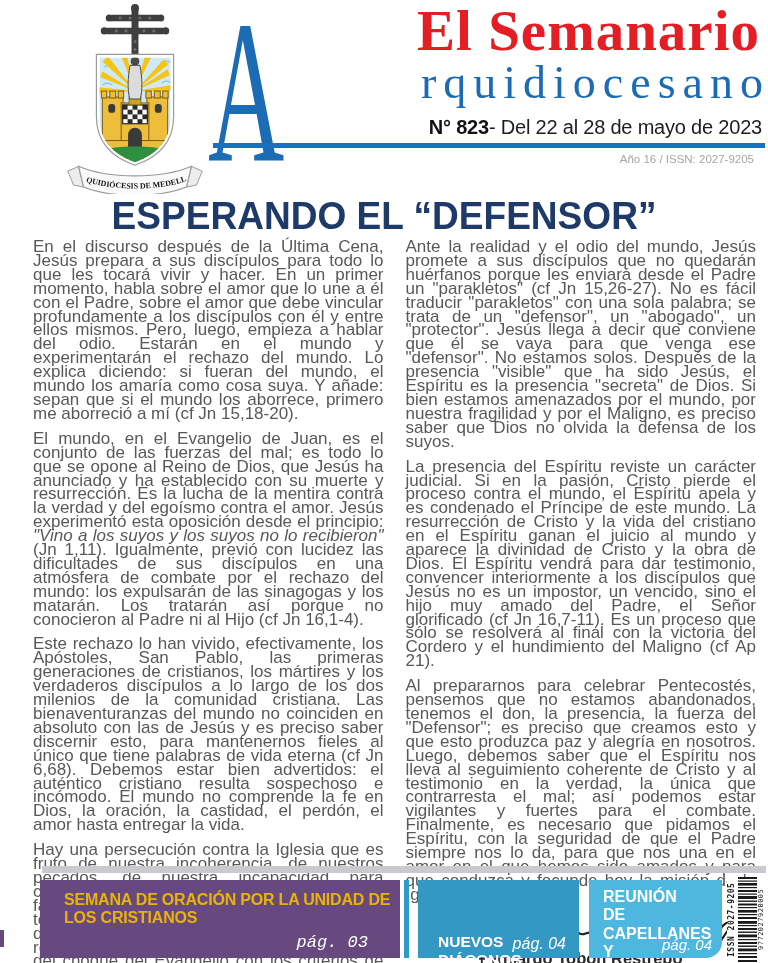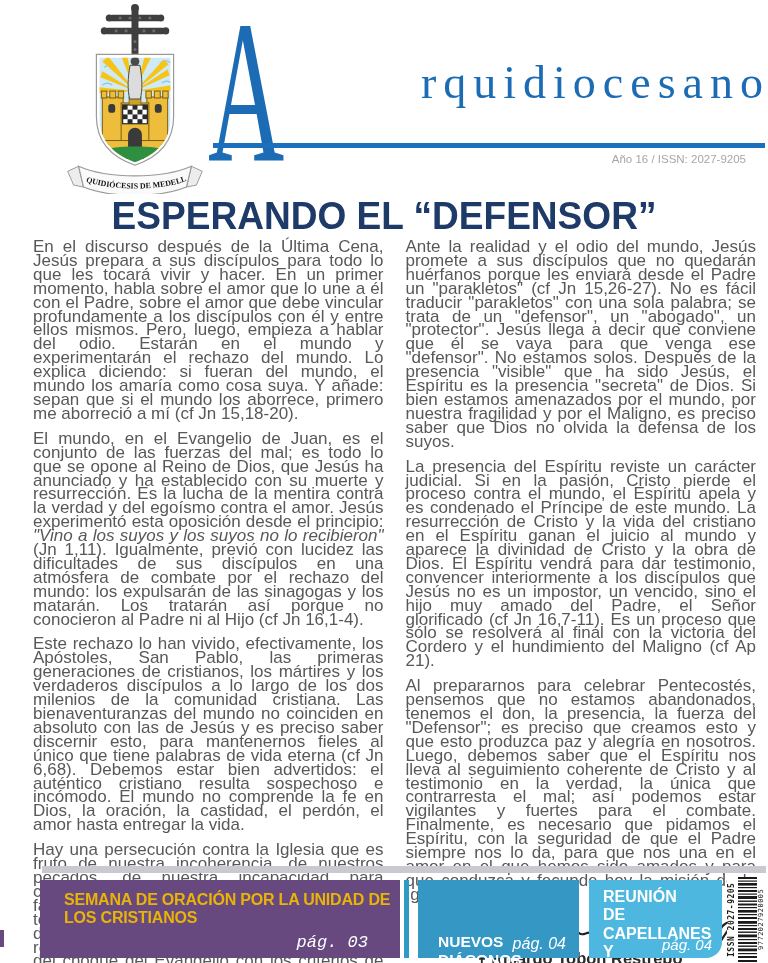--- a/index.html
+++ b/index.html
@@ -21,21 +21,21 @@
     font-family:"Liberation Serif",serif;font-weight:400;font-size:46px;
     color:#1c6cb5;letter-spacing:7px;margin-right:-7px;line-height:1;
   }
   .issue-line{
     position:absolute;right:6px;top:116px;white-space:nowrap;
     font-size:20px;color:#111;letter-spacing:-0.2px;
   }
   .issue-line .num{font-weight:700;}
   .issue-line .rest{font-weight:400;color:#1d1d1d;}
   .blue-rule{position:absolute;left:213px;right:3px;top:143px;height:5px;background:#1a70bc;}
-  .year-line{position:absolute;right:22px;top:153px;font-size:11.5px;color:#a6a6a6;}
+  .year-line{position:absolute;right:14px;top:153px;font-size:11.5px;color:#a6a6a6;}
   
   .headline{
     position:absolute;left:0;right:0;top:194px;text-align:center;
     font-weight:700;font-size:39px;color:#1e3a68;letter-spacing:0px;
     transform:scaleX(0.95);transform-origin:center;white-space:nowrap;
   }
   
   .article{
     position:absolute;left:33px;right:12px;top:240px;
     display:grid;grid-template-columns:1fr 1fr;column-gap:22px;
@@ -205,22 +205,26 @@
       </text>
     </g>
   </svg>
 
   <svg class="big-a" width="82" height="138" viewBox="0 0 82 138">
     <g transform="scale(0.52 1)">
       <text x="79" y="134" text-anchor="middle" font-family="Liberation Serif, serif" font-size="203" fill="#1c6cb5">A</text>
     </g>
   </svg>
 
+  <div class="title-red">El Semanario</div>
   <div class="title-blue">rquidiocesano</div>
 
+  <div class="issue-line">
+    <span class="num">N° 823</span><span class="rest">- Del 22 al 28 de mayo de 2023</span>
+  </div>
   <div class="blue-rule"></div>
   <div class="year-line">Año 16 / ISSN: 2027-9205</div>
 </div>
 
 <div class="headline">ESPERANDO EL “DEFENSOR”</div>
 
 <div class="article">
   <div class="col">
     <p>En el discurso después de la Última Cena, Jesús prepara a sus discípulos para todo lo que les tocará vivir y hacer. En un primer momento, habla sobre el amor que lo une a él con el Padre, sobre el amor que debe vincular profundamente a los discípulos con él y entre ellos mismos. Pero, luego, empieza a hablar del odio. Estarán en el mundo y experimentarán el rechazo del mundo. Lo explica diciendo: si fueran del mundo, el mundo los amaría como cosa suya. Y añade: sepan que si el mundo los aborrece, primero me aborreció a mí (cf Jn 15,18-20).</p>
     <p><span>El mundo, en el Evangelio de Juan, es el conjunto de las fuerzas del mal; es todo lo que se opone al Reino de Dios, que Jesús ha anunciado y ha establecido con su muerte y resurrección. Es la lucha de la mentira contra la verdad y del egoísmo contra el amor. Jesús experimentó esta oposición desde el principio: </span><span class="quote">"Vino a los suyos y los suyos no lo recibieron"</span><span> (Jn 1,11). Igualmente, previó con lucidez las dificultades de sus discípulos en una atmósfera de combate por el rechazo del mundo: los expulsarán de las sinagogas y los matarán. Los tratarán así porque no conocieron al Padre ni al Hijo (cf Jn 16,1-4).</span></p>

